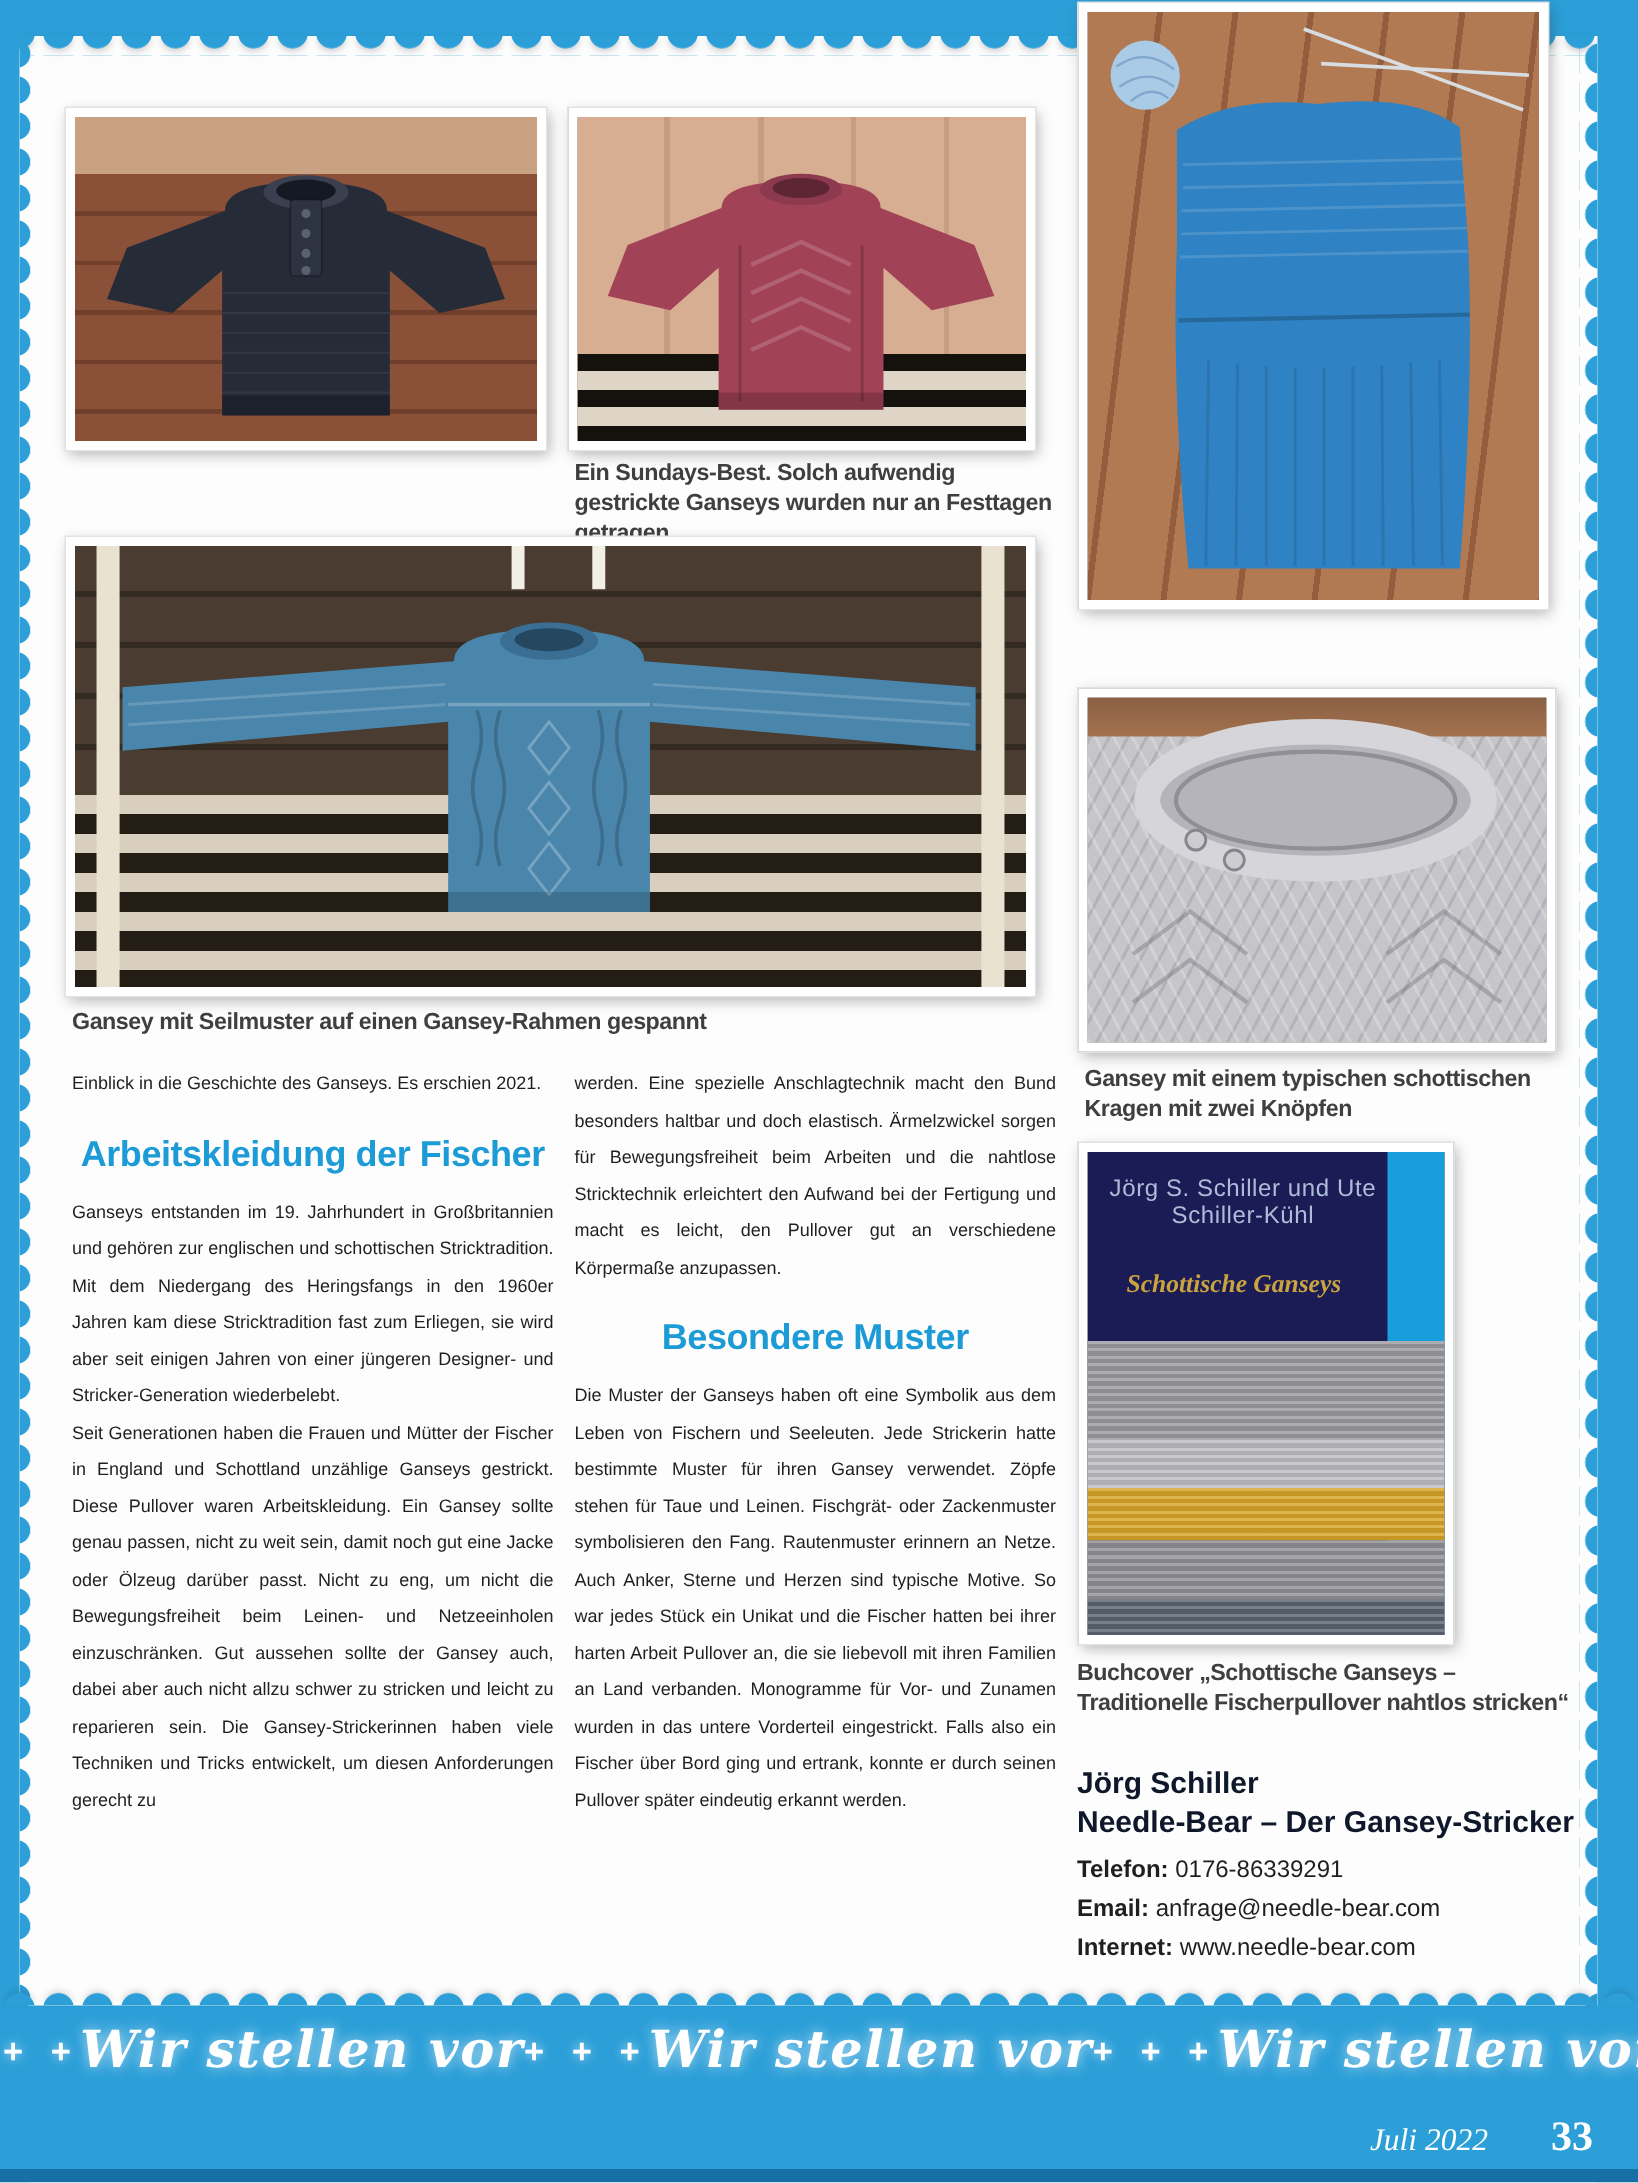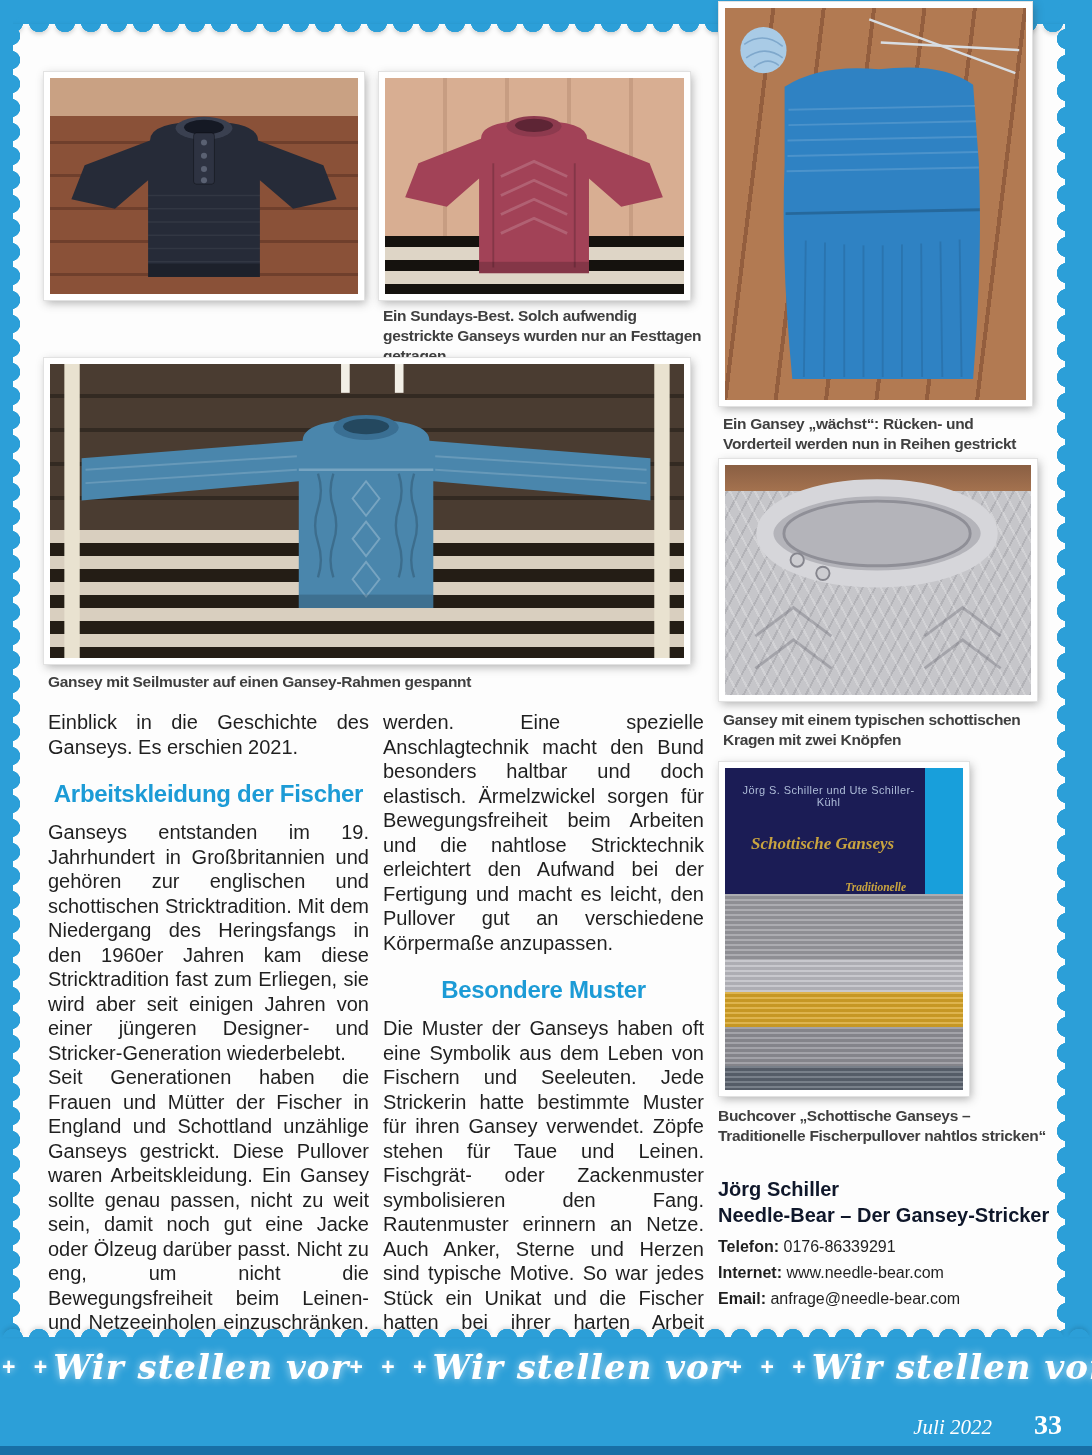--- a/index.html
+++ b/index.html
@@ -25,37 +25,37 @@
   
   .photo{position:absolute;box-sizing:border-box;border:6px solid #fff;z-index:40;
          box-shadow:0 0 0 1px #e2e2e2,2px 3px 9px rgba(50,50,50,.38);overflow:hidden;background:#888;}
   .photo svg{position:absolute;left:0;top:0;width:100%;height:100%;}
 
   .caption{position:absolute;z-index:10;font-weight:bold;font-size:15.5px;line-height:1.28;
            letter-spacing:-.3px;color:#3f3f3f;}
 
   
   .col{position:absolute;z-index:10;width:321px;text-align:justify;}
-  .col p{margin:0;font-size:20px;line-height:24.5px;hyphens:auto;}
+  .col p{margin:0;font-size:12px;line-height:24.5px;hyphens:auto;}
   .col h2{margin:22px 0 13px 0;font-size:24px;line-height:1.1;letter-spacing:-.3px;
           color:#1C9BD6;font-weight:bold;text-align:center;}
   .intro{margin-bottom:0;}
 
   
   .contact{position:absolute;z-index:10;}
   .contact .big{font-size:20px;font-weight:bold;line-height:1.3;color:#0f172a;}
   .contact .row{font-size:16px;line-height:1.55;color:#1f1f1f;margin-top:1px;}
   .contact .row b{font-weight:bold;}
   .contact .spacer{height:6px;}
 
   
   .cover-inner{position:absolute;inset:0;background:#1b1c55;}
   .cover-stripe{position:absolute;top:0;bottom:0;right:0;width:38px;background:#189FDB;}
   .cover-text{position:absolute;left:0;top:0;width:82%;text-align:center;}
-  .cover-authors{margin-top:16px;font-size:11px;letter-spacing:.4px;color:#aebcd8;padding-left:12px;}
+  .cover-authors{margin-top:16px;font-size:16px;letter-spacing:.4px;color:#aebcd8;padding-left:12px;}
   .cover-title{margin-top:26px;font-size:17px;font-weight:bold;font-style:italic;color:#C9A43F;
                font-family:"Liberation Serif",serif;}
   .cover-sub{margin-top:25px;font-size:11.5px;font-weight:bold;font-style:italic;color:#C9A43F;
              text-align:right;padding-right:14px;line-height:1.5;font-family:"Liberation Serif",serif;padding-left:44px;}
   .cover-photo{position:absolute;left:0;right:0;top:39%;bottom:0;}
   .knit-row{position:relative;width:100%;}
   .knit-tex{position:absolute;inset:0;
     background:repeating-linear-gradient(180deg,rgba(255,255,255,.18) 0 2px,rgba(0,0,0,.08) 2px 5px);}
 
   
@@ -164,21 +164,20 @@
         <line x1="124" y1="244" x2="124" y2="382"></line>
           <line x1="144" y1="245" x2="144" y2="382"></line>
         <line x1="164" y1="245" x2="164" y2="382"></line>
           <line x1="184" y1="244" x2="184" y2="382"></line>
         <line x1="204" y1="243" x2="205" y2="382"></line>
           <line x1="224" y1="241" x2="226" y2="382"></line>
         <line x1="244" y1="239" x2="246" y2="382"></line>
       </g>
     </svg>
   </div>
-  <div class="caption" style="left:723px;top:414px;width:322px;">Ein Gansey „wächst“: Rücken- und Vorderteil werden nun in Reihen gestrickt</div>
 
   <div class="photo" style="left:44px;top:358px;width:646px;height:306px;">
     <div style="position:absolute;inset:0;background:
       repeating-linear-gradient(180deg,#4a3c31 0 30px,#332a22 30px 34px);"></div>
     <div style="position:absolute;left:0;right:0;bottom:0;height:128px;background:
       repeating-linear-gradient(180deg,#d9cfbf 0 13px,#241d15 13px 26px);"></div>
     <svg viewBox="0 0 646 306">
       <rect x="8" y="0" width="16" height="306" fill="#e9e2d0"></rect>
       <rect x="622" y="0" width="16" height="306" fill="#e9e2d0"></rect>
       <rect x="296" y="0" width="9" height="30" fill="#f2efe6"></rect>
@@ -279,24 +278,24 @@
   </div>
 
   <div class="contact" style="left:718px;top:1176px;width:334px;">
     <div class="big">Jörg Schiller</div>
     <div class="big">Needle-Bear – Der Gansey-Stricker</div>
     <div class="spacer"></div>
     <div class="row">
       <b>Telefon:</b> <span>0176-86339291</span>
     </div>
     <div class="row">
+      <b>Email:</b> <span>anfrage@needle-bear.com</span>
+    </div>
+    <div class="row">
       <b>Internet:</b> <span>www.needle-bear.com</span>
-    </div>
-    <div class="row">
-      <b>Email:</b> <span>anfrage@needle-bear.com</span>
     </div>
   </div>
 
   <div class="banner">
     <div class="banner-row">
       <span class="banner-sep">+ +</span>
       <span class="banner-phrase">Wir stellen vor</span>
       <span class="banner-sep">+ + +</span>
       <span class="banner-phrase">Wir stellen vor</span>
       <span class="banner-sep">+ + +</span>

